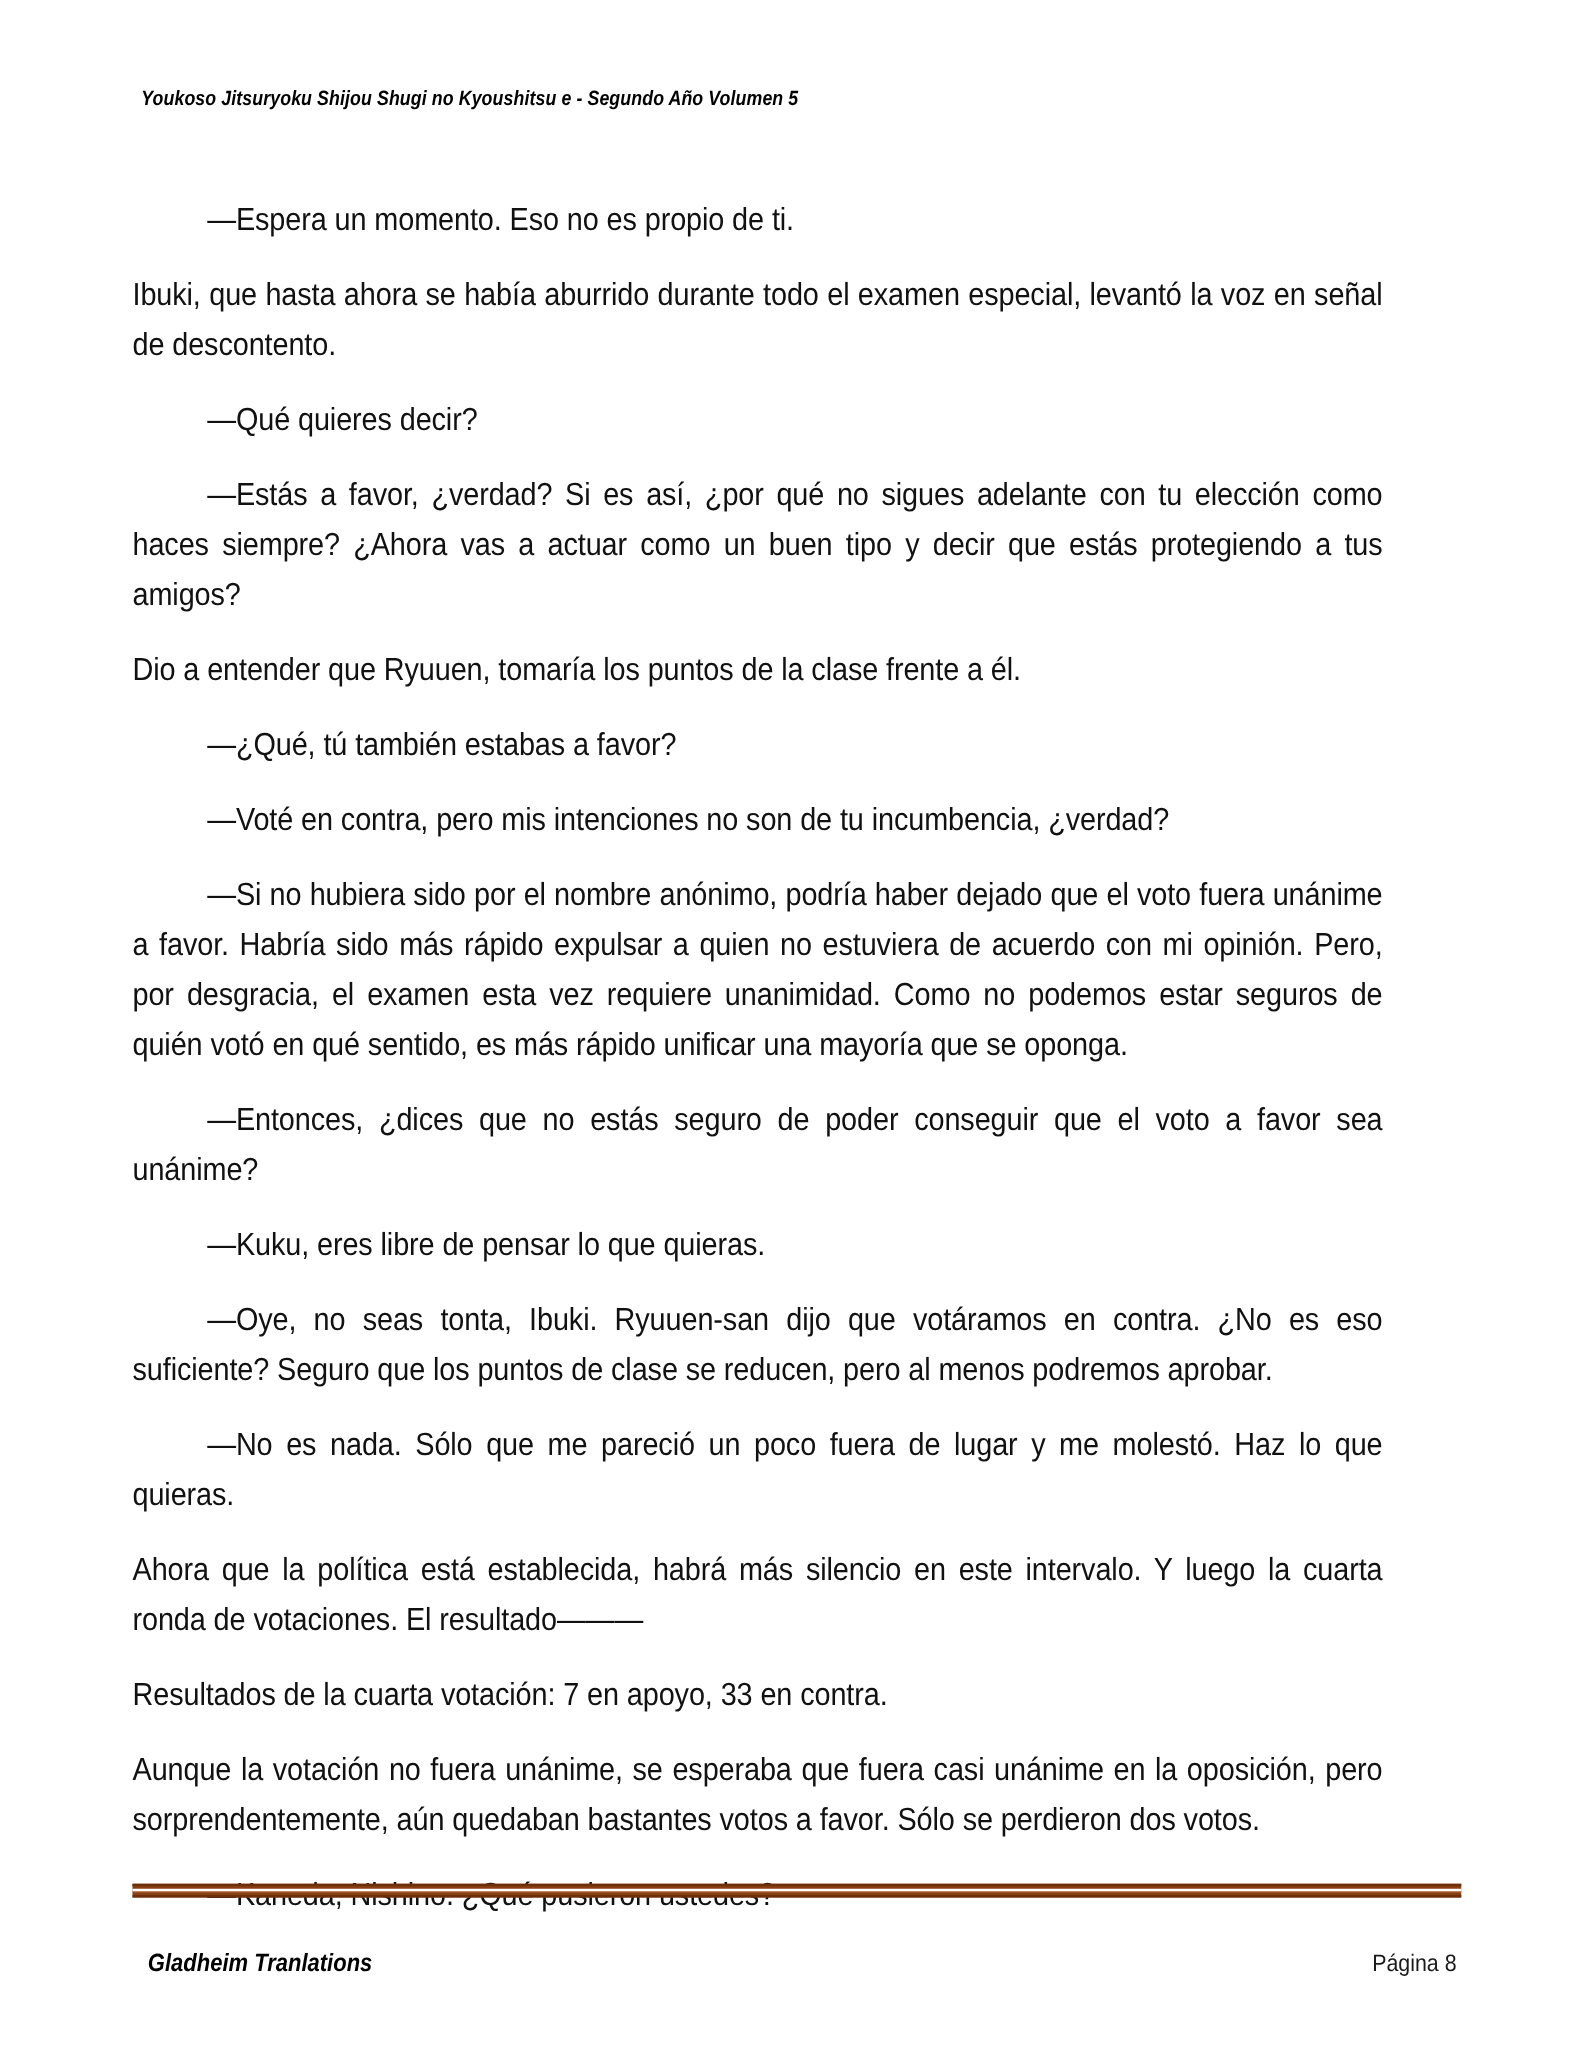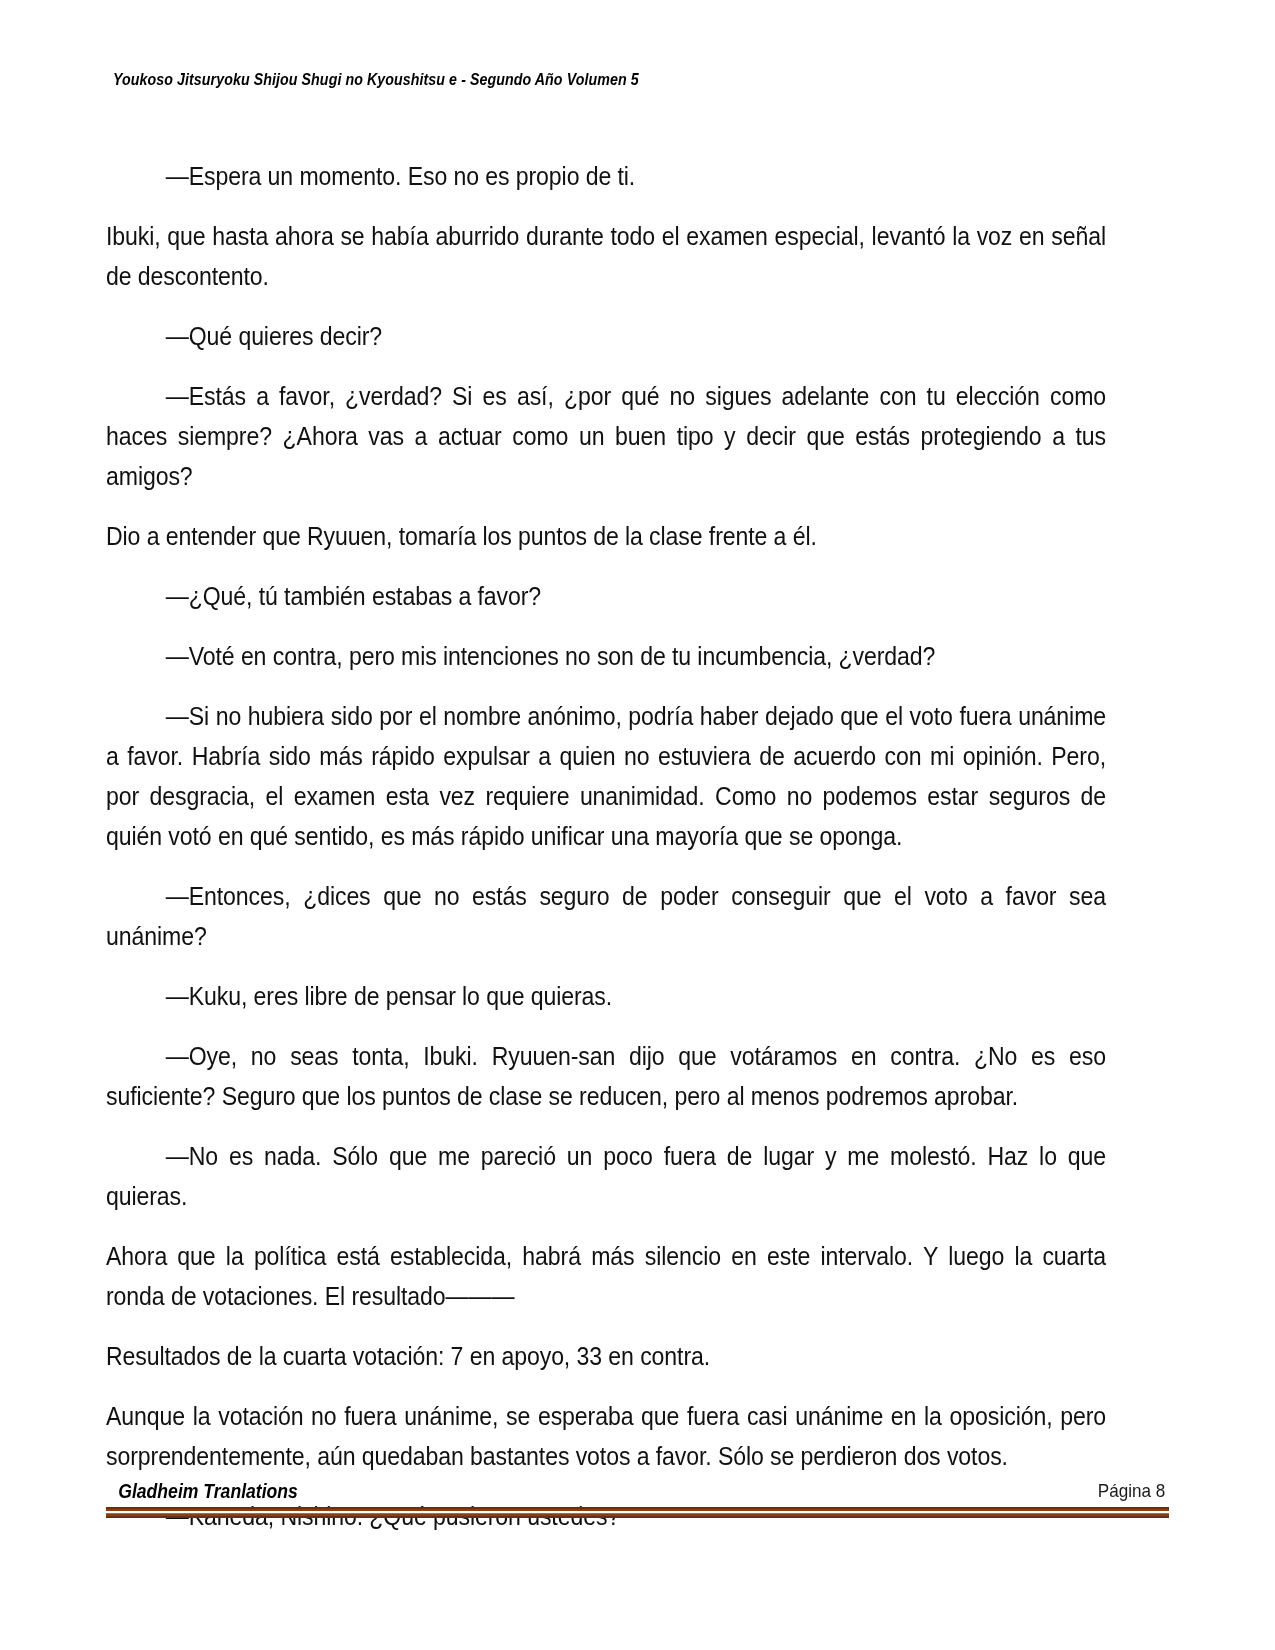--- a/index.html
+++ b/index.html
@@ -93,24 +93,24 @@
     content:"";
     position:absolute;
     left:0; right:0; bottom:2px;
     height:1px;
     background:#b06a38;
   }
 
   .footer {
     position: absolute;
     left: 106px;
-    top: 1480px;
+    top: 1560px;
     width: 1063px;
     display: flex;
-    align-items: flex-start;
+    align-items: flex-end;
     justify-content: space-between;
     gap: 13px;
   }
 
   .footer-left {
     font-family: "Liberation Sans", "DejaVu Sans", sans-serif;
     font-weight: bold;
     font-style: italic;
     font-size: 20px;
     color: #000000;

